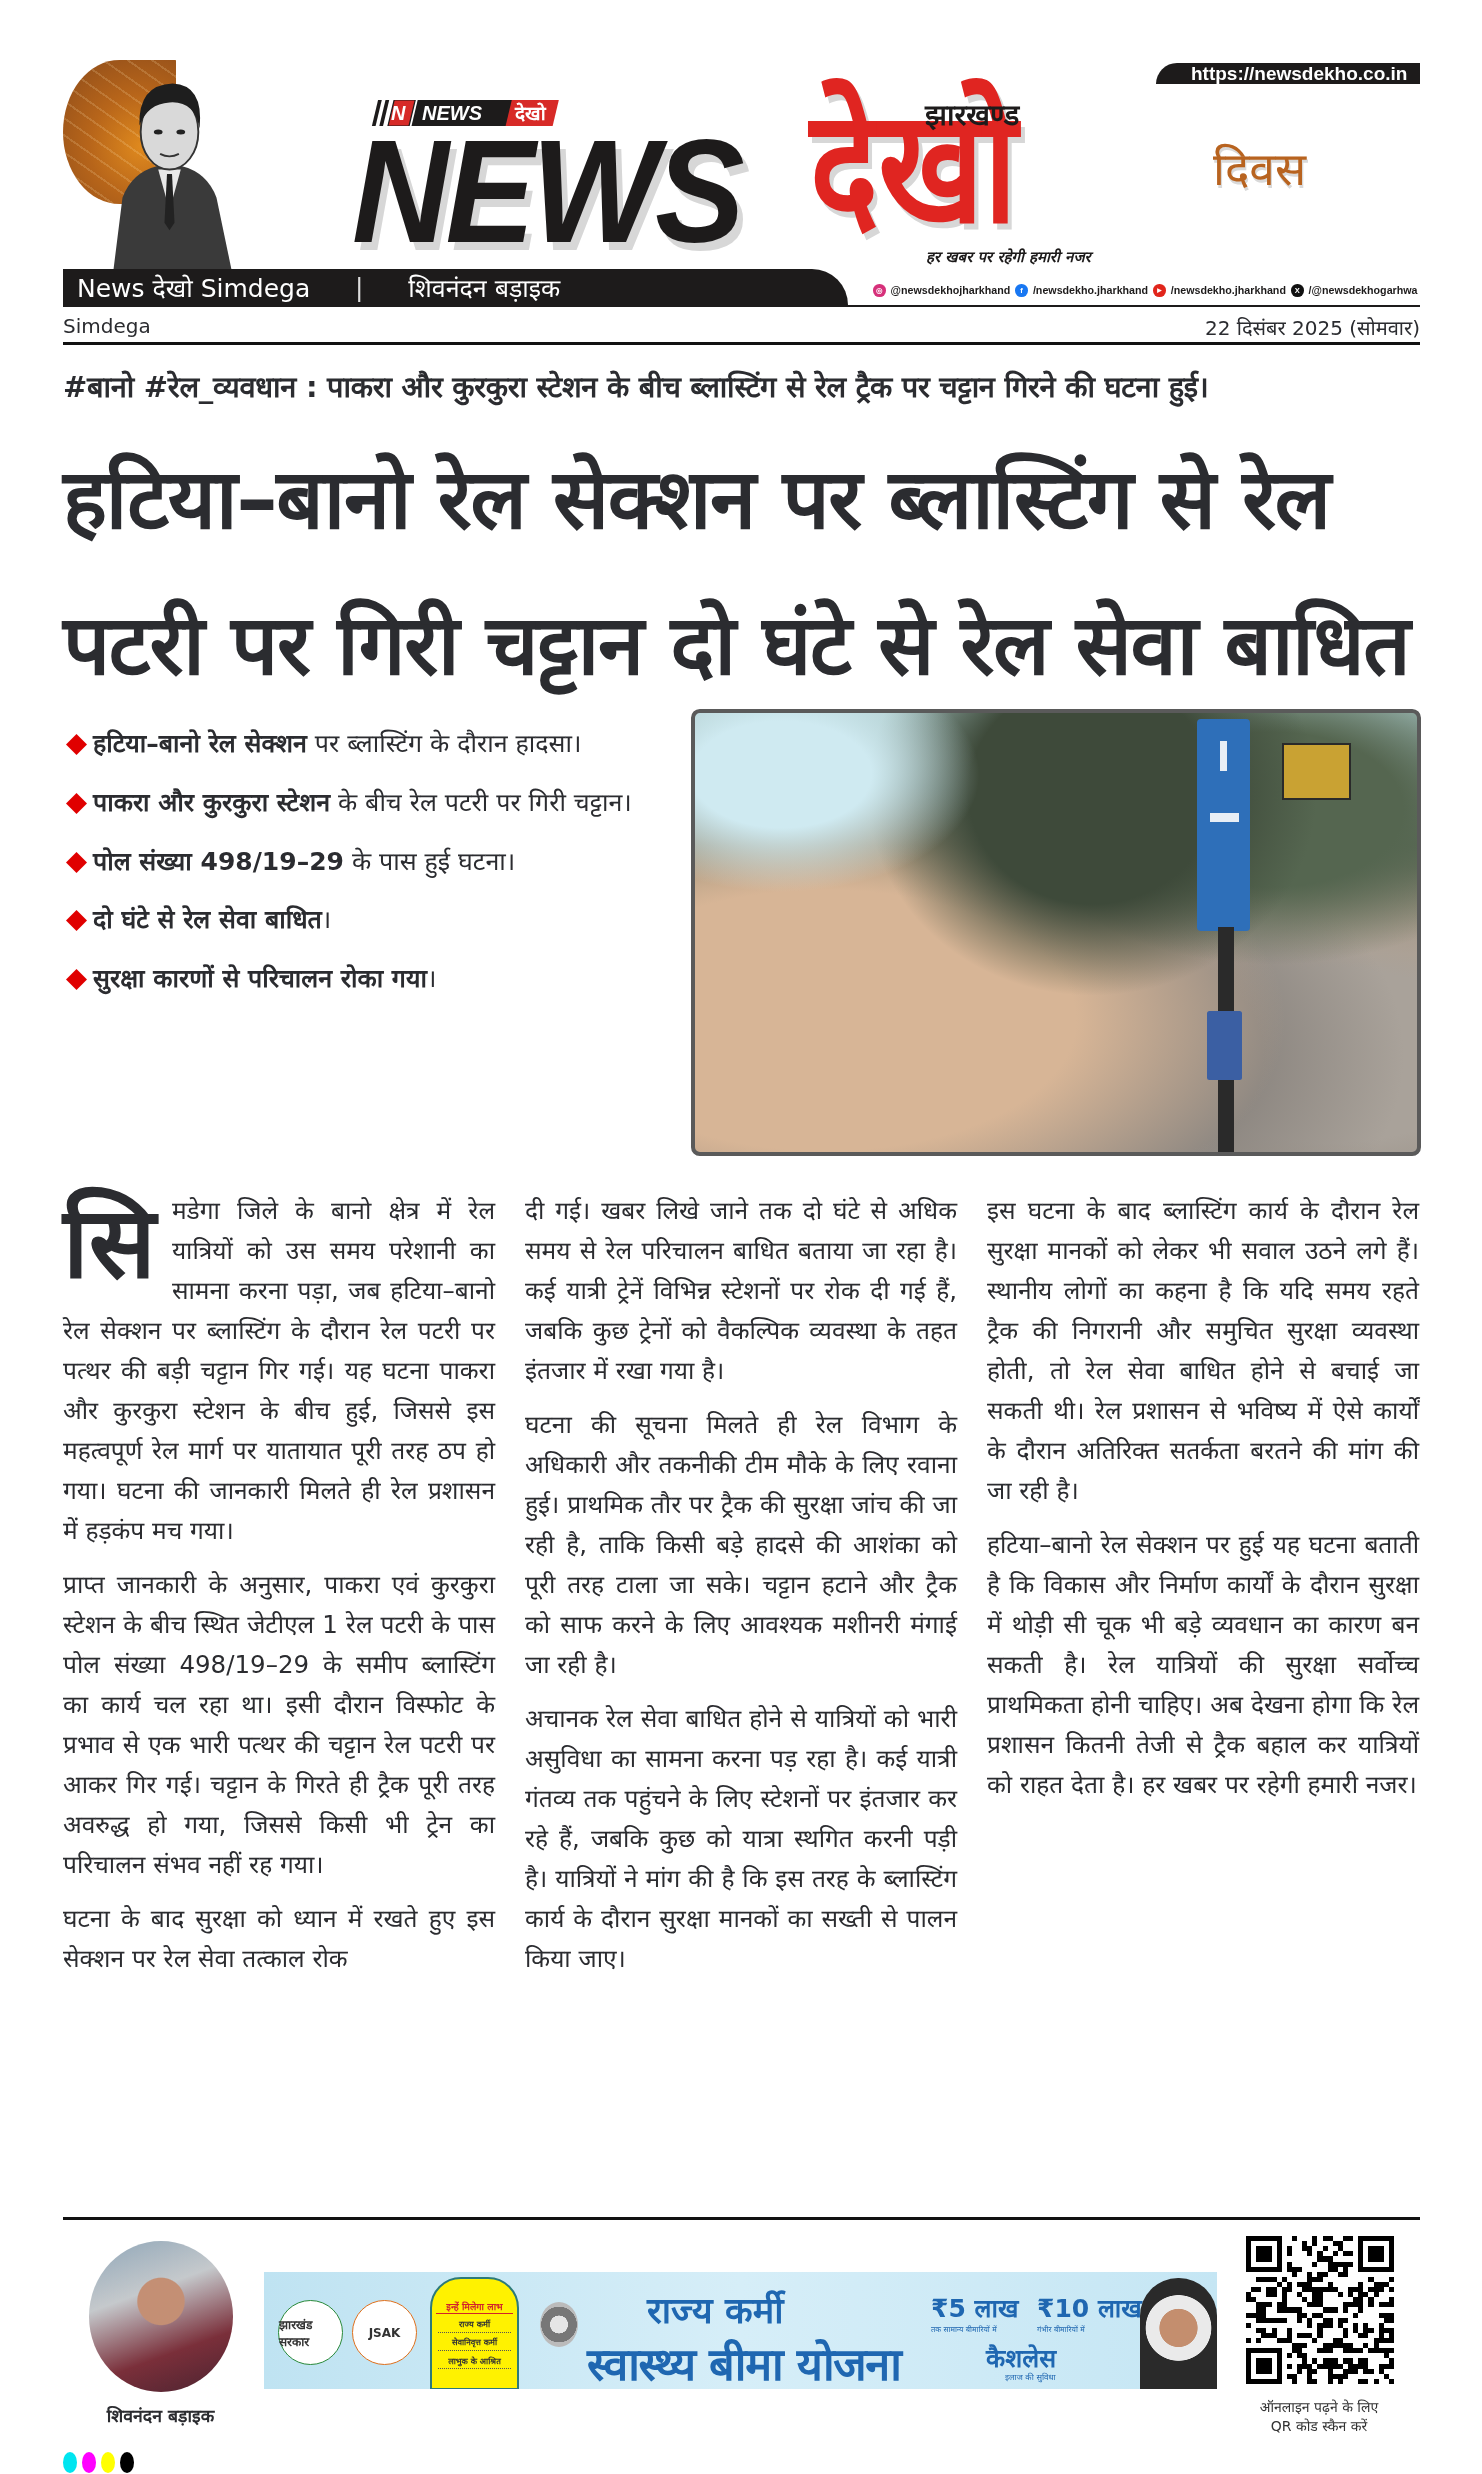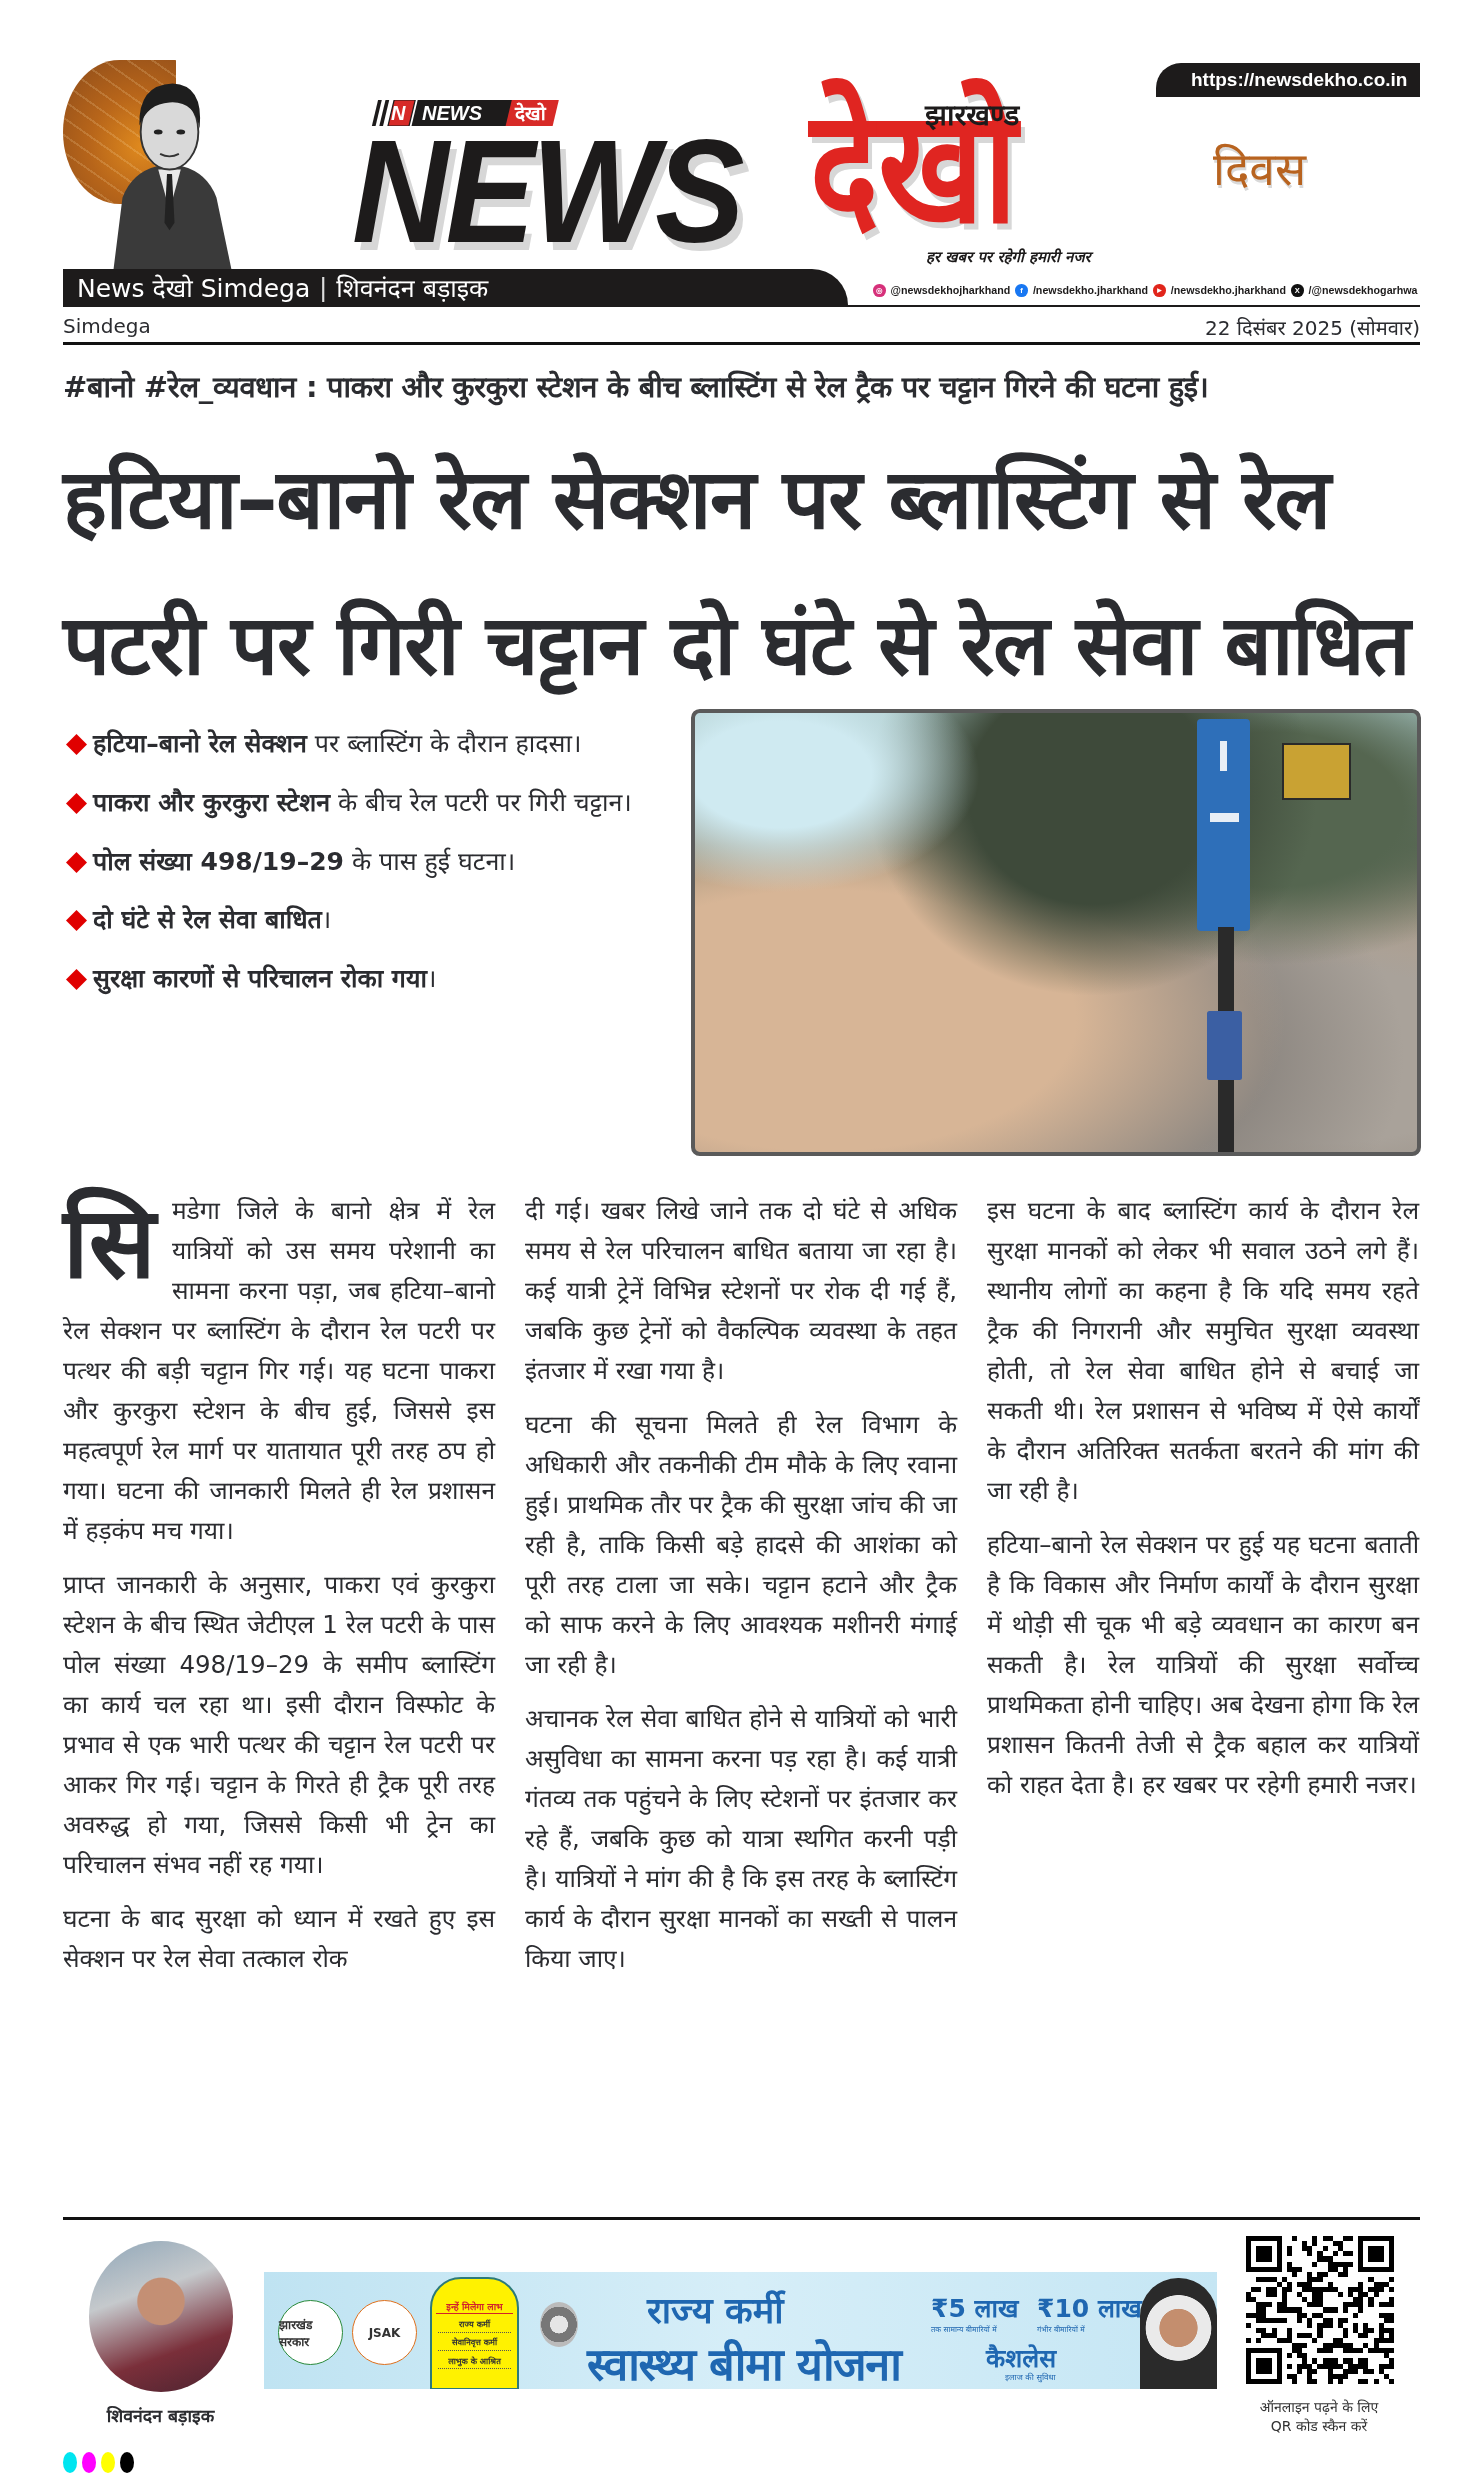--- a/index.html
+++ b/index.html
@@ -18,29 +18,29 @@
   .brand-strip { position: absolute; left: 367px; top: 100px; width: 193px; height: 26px; }
   .brand-big { position: absolute; left: 352px; top: 119px; font-family: "Liberation Sans", sans-serif;
     font-weight: 900; font-style: italic; font-size: 146px; letter-spacing: -3.8px; line-height: 1;
     color: #1d1b1b; text-shadow: 6.3px 7.5px 0 #d7d7d7; transform: scaleX(0.92); transform-origin: left top; }
   .brand-hindi { position: absolute; left: 810px; top: 88px; font-family: "DejaVu Sans", sans-serif;
     font-weight: 700; font-size: 157px; line-height: 1; color: #e02521; text-shadow: 5px 6.3px 0 #d7d7d7;
     transform: scaleX(0.82); transform-origin: left top; }
   .brand-state { position: absolute; left: 925px; top: 94px; font-weight: 700; font-size: 29px; color: #1d1b1b; }
   .brand-tagline { position: absolute; left: 926px; top: 246px; font-style: italic; font-weight: 700; font-size: 15px; color: #1d1b1b; }
 
-  .url-pill { position: absolute; left: 1156px; top: 63px; width: 264px; height: 34px; background: #1d1b1b;
+  .url-pill { position: absolute; left: 1156px; top: 63px; width: 264px; height: 21px; background: #1d1b1b;
     border-radius: 25px 0 0 0; color: #fff; font-family: "Liberation Sans", sans-serif; font-weight: 700; font-size: 19px;
     display: flex; align-items: center; justify-content: flex-end; padding-right: 12.6px; }
 
   .day-title { position: absolute; left: 1181px; top: 141px; width: 157px; text-align: center; color: #b8631f;
     font-size: 46px; line-height: 1.25; font-family: "DejaVu Serif", serif; text-shadow: 1.3px 2.5px 0 #d9d9d9; }
 
   .byline-bar { position: absolute; left: 63px; top: 269px; width: 785px; height: 36px; background: #1d1b1b;
-    border-radius: 0 38px 0 0; color: #fff; font-size: 25px; display: flex; align-items: center; padding-left: 14px; }
+    border-radius: 0 38px 0 0; color: #fff; font-size: 25px; display: flex; align-items: center; padding-left: 14px; gap: 36px; }
   .byline-bar .sep { margin: 0 8.8px; opacity: 0.85; }
 
   .socials { position: absolute; left: 873px; top: 284px; display: flex; align-items: center; gap: 5px;
     font-family: "Liberation Sans", sans-serif; font-weight: 700; font-size: 10.7px; color: #1d1b1b; }
   .socials .s-icon { width: 12.6px; height: 12.6px; border-radius: 50%; display: inline-flex; align-items: center; justify-content: center;
     color: #fff; font-size: 7.5px; font-weight: 700; }
   .socials .handle { }
 
   .rule-thin { position: absolute; left: 63px; width: 1357px; height: 1.9px; background: #1d1b1b; }
   .rule-thick { position: absolute; left: 63px; width: 1357px; height: 3.1px; background: #111; }

